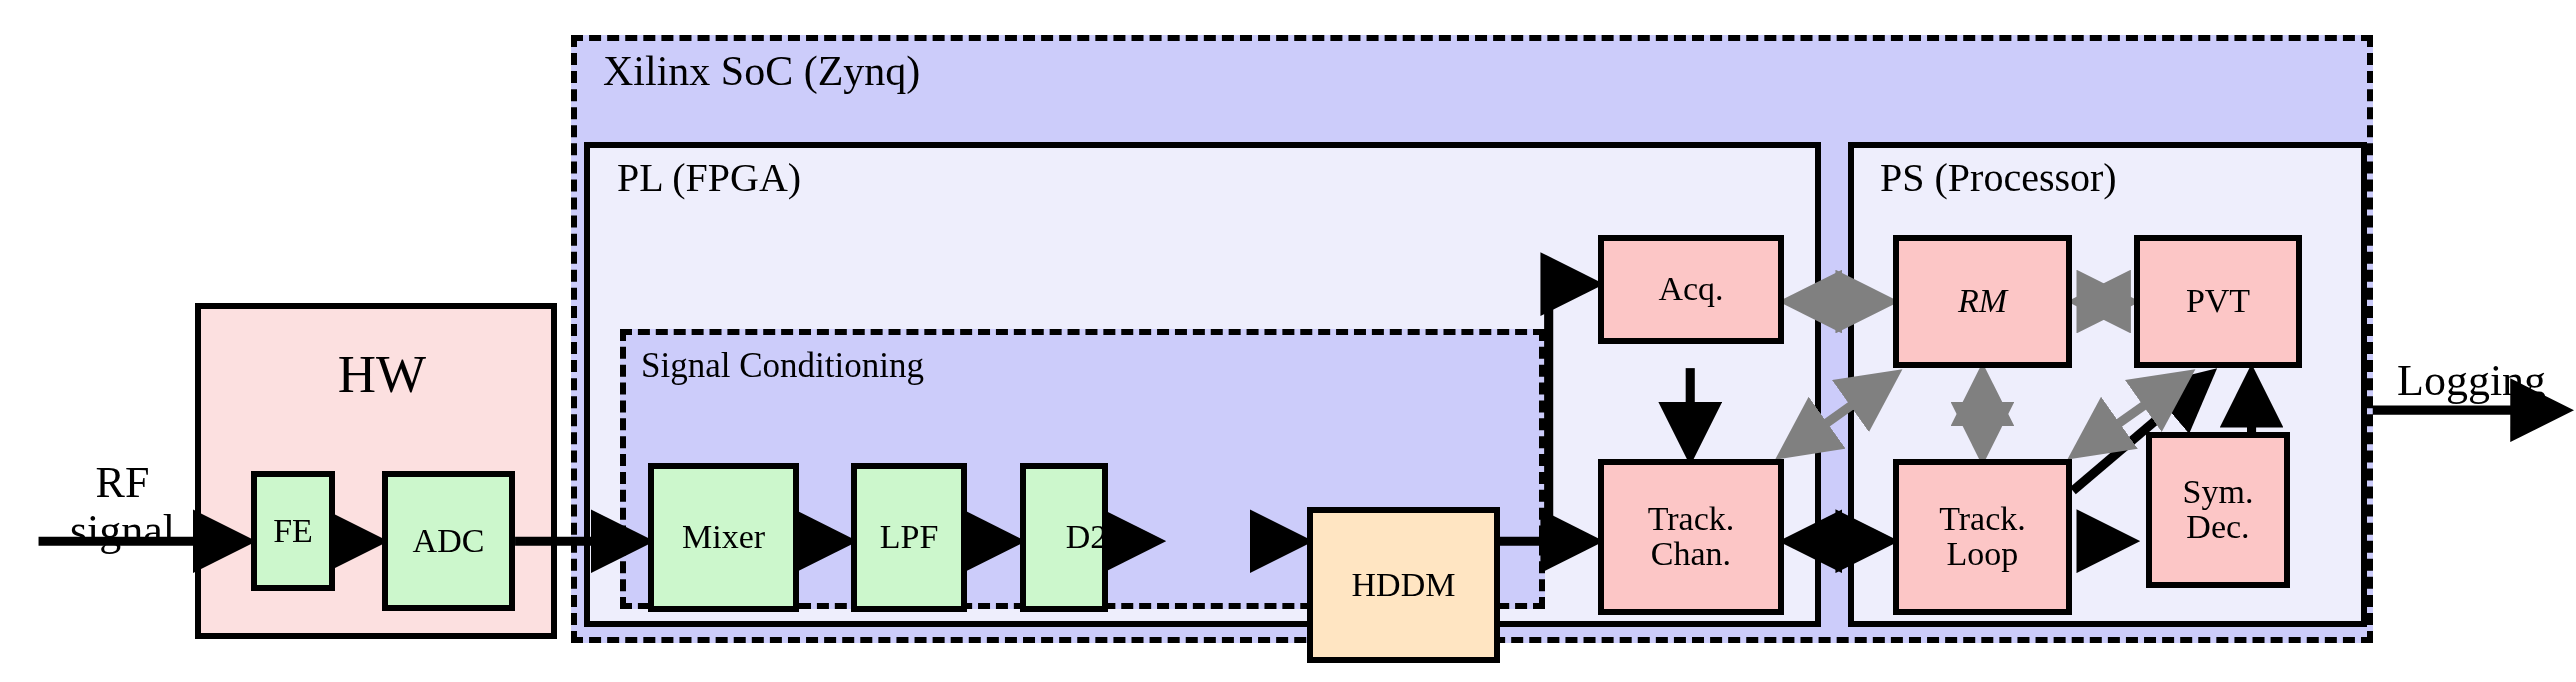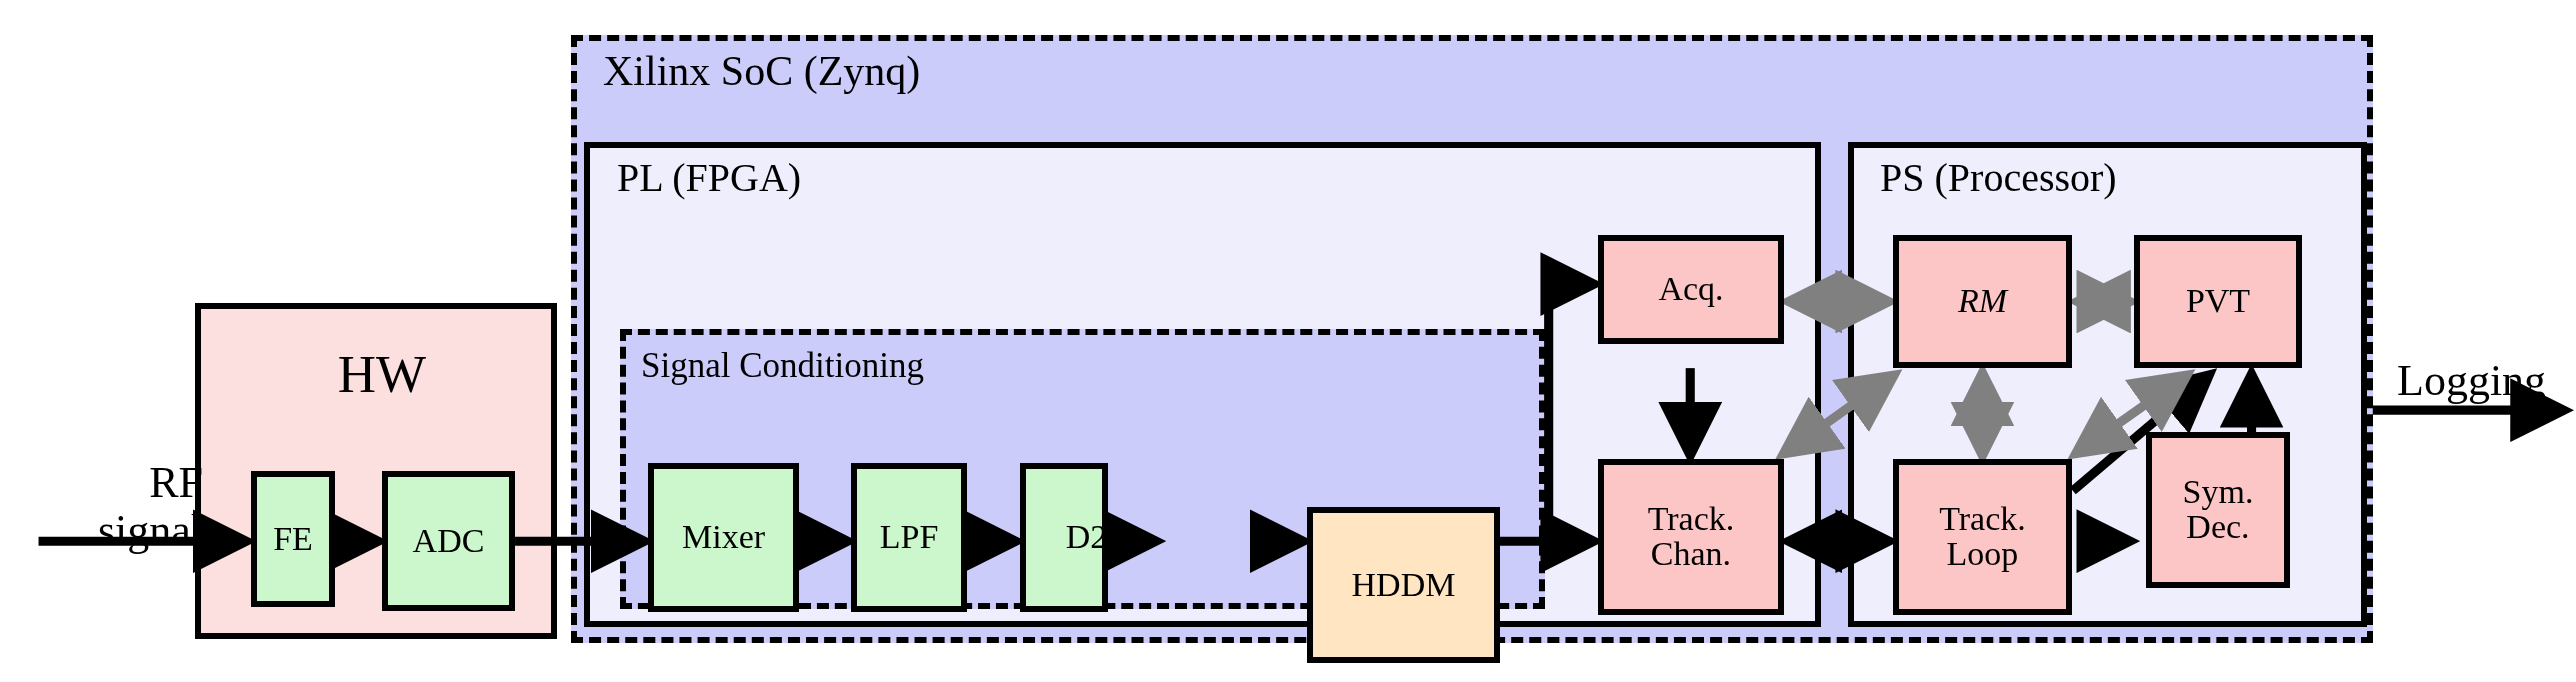--- a/index.html
+++ b/index.html
@@ -47,40 +47,40 @@
     border:6.3px solid #000; display:flex; align-items:center;
     justify-content:center; text-align:center;
     font-size:34px; line-height:1.02; color:#000;
     font-family:"Liberation Serif",serif;
   }
   .blk.green{background:#ccf7cc;}
   .blk.orange{background:#ffe5c2;}
   .blk.pink{background:#fcc6c6;}
 
   
-  .b-fe    {left:251px;  top:471px; width:84px; height:136px;}
+  .b-fe    {left:251px;  top:471px; width:84px; height:120px;}
   .b-adc   {left:382px;  top:471px; width:133px; height:140px;}
   .b-mixer {left:648px;  top:463px; width:151px; height:149px;}
   .b-lpf   {left:851px; top:463px; width:116px; height:149px;}
   .b-d2    {left:1020px; top:463px; width:88px; height:149px;padding-left:45px;}
   .b-nf    {left:1160px; top:463px; width:91px; height:149px;}
   .b-hddm  {left:1307px; top:459px; width:193px; height:156px;margin-top:48px;}
   .b-acq   {left:1598px; top:235px; width:186px; height:109px;}
   .b-trch  {left:1598px; top:459px; width:186px; height:156px;}
   .b-rm    {left:1893px; top:235px; width:179px; height:133px;font-style:italic;}
   .b-pvt   {left:2134px; top:235px; width:168px; height:133px;}
   .b-trlp  {left:1893px; top:459px; width:179px; height:156px;}
   .b-symd  {left:2134px; top:432px; width:144px; height:156px;margin-left:12px;}
 
   
   .free-label{
     position:absolute; color:#000; font-size:44px; line-height:1.08;
     white-space:pre-line; font-family:"Liberation Serif",serif;
   }
-  .l-rf{left:42px; top:459px; width:161px; text-align:right;}
+  .l-rf{left:42px; top:459px; width:161px; text-align:center;}
   .l-logging{left:2397px; top:357px;}
 
   
   #wires{position:absolute;left:0;top:0;width:2576px;height:683px;pointer-events:none;}
 </style>
 </head>
 <body>
 
 <div id="stage">
 

